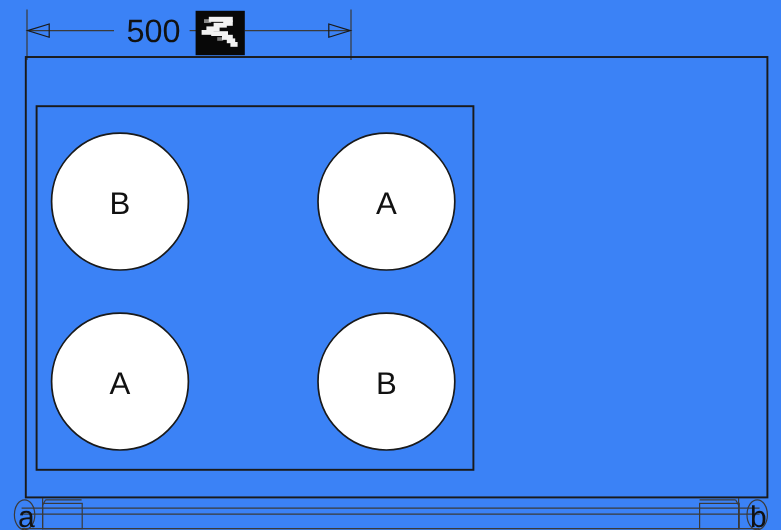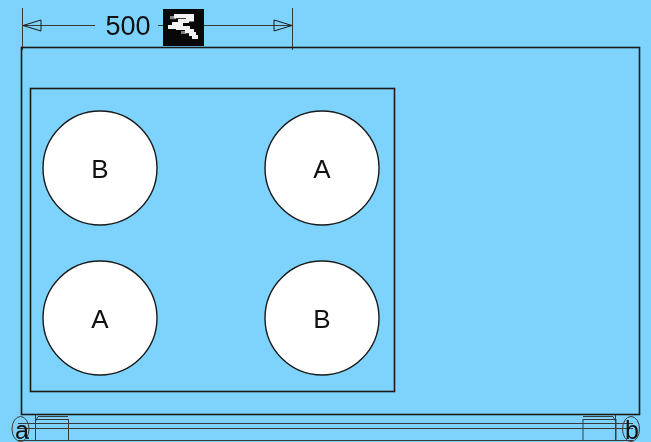--- a/index.html
+++ b/index.html
@@ -7,21 +7,21 @@
     padding: 0;
     background: #ffffff;
   }
   body {
     font-family: "Liberation Sans", sans-serif;
   }
   #drawing-canvas {
     position: relative;
     width: 651px;
     height: 442px;
-    background: #7dd3fc;
+    background: #3b82f6;
     overflow: hidden;
   }
   #drawing-svg {
     position: absolute;
     left: 0;
     top: 0;
     display: block;
   }
   .dim-text {
     font-family: "Liberation Sans", sans-serif;

